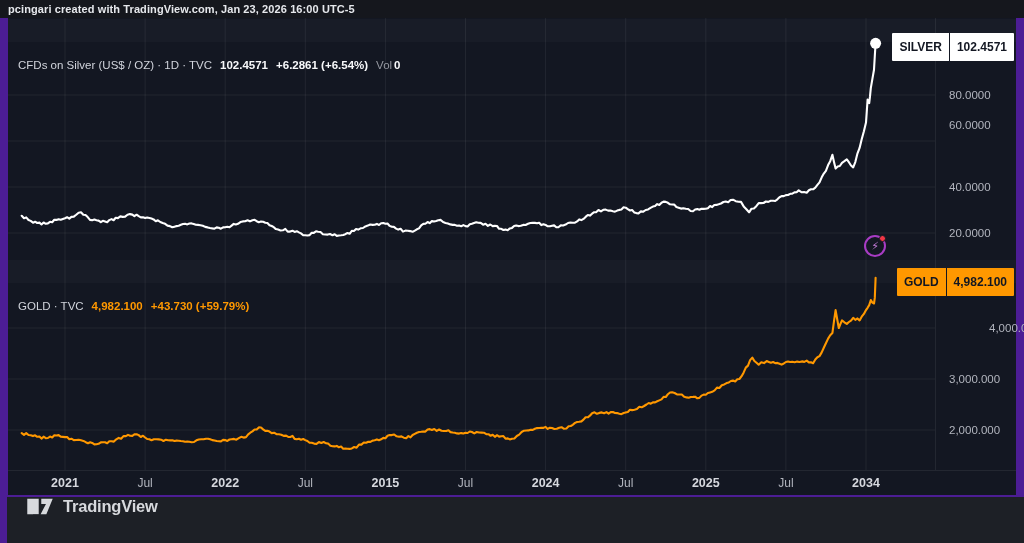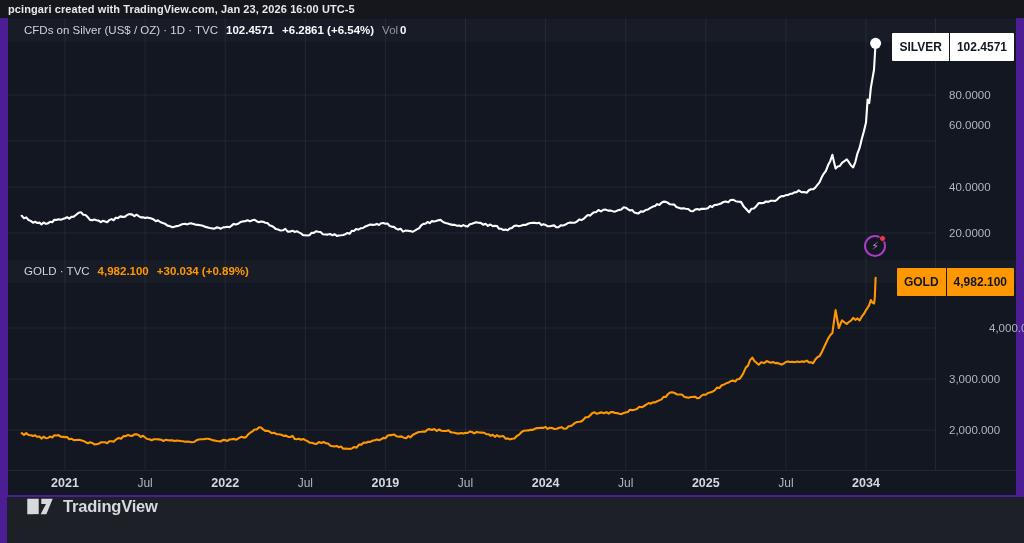--- a/index.html
+++ b/index.html
@@ -22,22 +22,22 @@
   #chart {
     position:absolute; left:8px; top:18px; width:1008px; height:477px;
     background:#131722;
   }
   #chart svg { position:absolute; left:0; top:0; }
   .legend-band {
     position:absolute; left:0; width:1008px; height:23px;
     background:rgba(255,255,255,0.025);
   }
   .legend {
-    position:absolute; left:16px; display:flex; gap:8px; align-items:center;
-    font-size:11.5px; white-space:nowrap; z-index:5;
+    position:absolute; left:10px; display:flex; gap:8px; align-items:center;
+    font-size:11.5px; white-space:nowrap; z-index:5;margin-top:35px;
   }
   .legend .sym { color:#d1d4dc; }
   #silver-legend .price, #silver-legend .chg { color:#f8f9fb; font-weight:700; }
   #silver-legend .vol-l { color:#9598a1; }
   #silver-legend .vol-v { color:#f8f9fb; font-weight:700; margin-left:-6px; }
   #gold-legend .price, #gold-legend .chg { color:#ff9800; font-weight:700; }
   
   #price-axis {
     position:absolute; left:927px; top:0; width:81px; height:452px;
     border-left:1px solid rgba(255,255,255,0.07);
@@ -135,21 +135,21 @@
       <span class="sym">CFDs on Silver (US$ / OZ) · 1D · TVC</span>
       <span class="price">102.4571</span>
       <span class="chg">+6.2861 (+6.54%)</span>
       <span class="vol-l">Vol</span>
       <span class="vol-v">0</span>
     </div>
 
     <div id="gold-legend" class="legend" style="top:247px">
       <span class="sym">GOLD · TVC</span>
       <span class="price">4,982.100</span>
-      <span class="chg">+30.034 (+0.89%)</span>
+      <span class="chg">+43.730 (+59.79%)</span>
     </div>
 
     <div id="price-axis">
         <span class="axis-label" style="top: 77px;">80.0000</span>
         <span class="axis-label" style="top: 107px;">60.0000</span>
         <span class="axis-label" style="top: 169px;">40.0000</span>
         <span class="axis-label" style="top: 215px;">20.0000</span>
         <span class="axis-label" style="top: 310px; margin-left: 40px;">4,000.000</span>
         <span class="axis-label" style="top: 361px;">3,000.000</span>
         <span class="axis-label" style="top: 412px;">2,000.000</span>
@@ -169,21 +169,21 @@
     <div id="flash-btn">
       <span class="bolt">⚡</span>
       <span class="dot"></span>
     </div>
 
     <div id="time-axis">
         <span class="time-label em" style="left: 57px;">2021</span>
         <span class="time-label" style="left: 137.1px;">Jul</span>
         <span class="time-label em" style="left: 217.2px;">2022</span>
         <span class="time-label" style="left: 297.3px;">Jul</span>
-        <span class="time-label em" style="left: 377.4px;">2019</span>
+        <span class="time-label em" style="left: 377.4px;">2015</span>
         <span class="time-label" style="left: 457.5px;">Jul</span>
         <span class="time-label em" style="left: 537.6px;">2024</span>
         <span class="time-label" style="left: 617.7px;">Jul</span>
         <span class="time-label em" style="left: 697.8px;">2025</span>
         <span class="time-label" style="left: 777.9px;">Jul</span>
         <span class="time-label em" style="left: 858px;">2034</span>
       </div>
   </div>
 
   <div id="footer">

